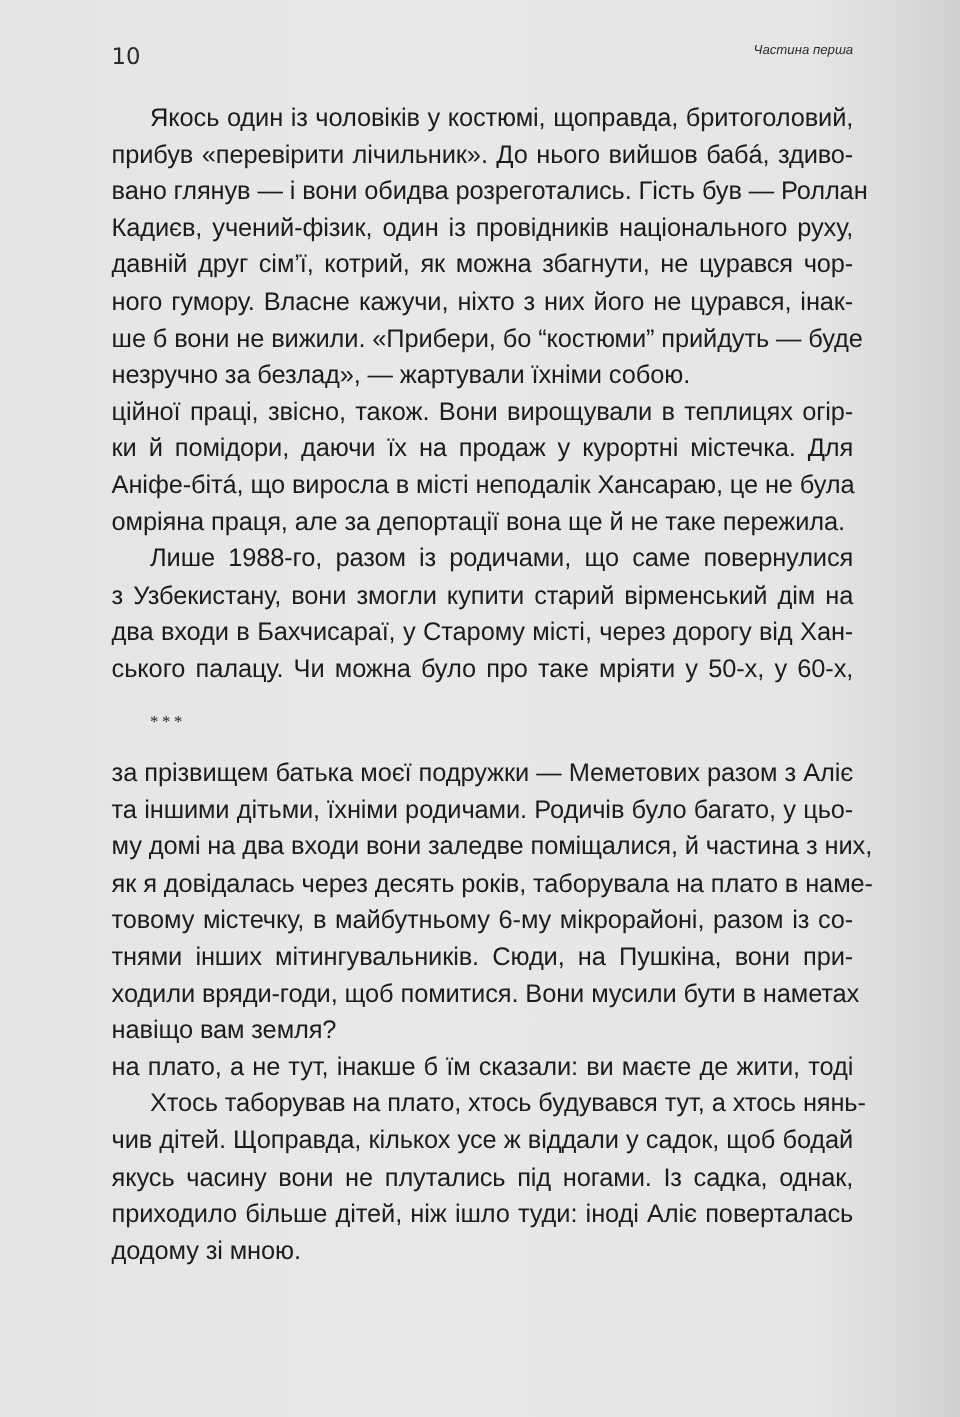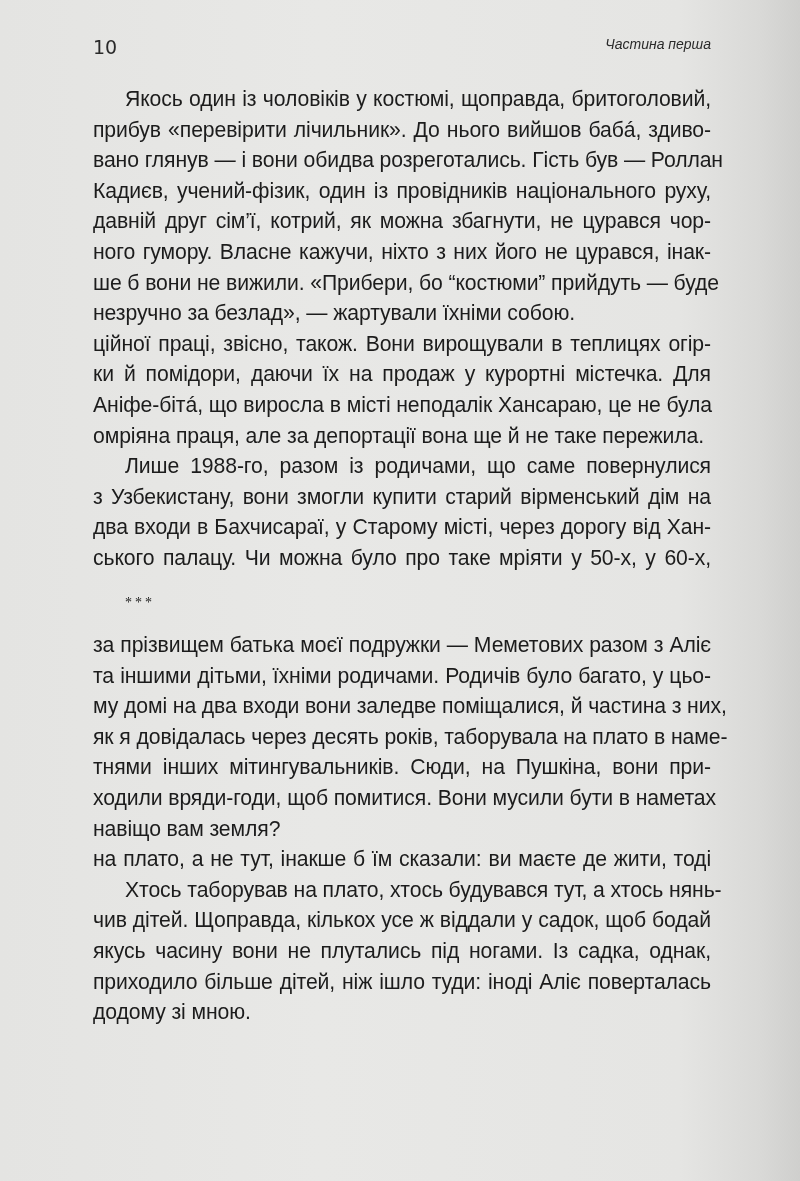--- a/index.html
+++ b/index.html
@@ -10,21 +10,21 @@
       color: #1c1c1c;
       position: relative;
     }
     .page { position: absolute; left: 93px; top: 0; width: 618px; }
     .running-head {
       position: absolute; top: 36px; left: 0; width: 618px; height: 24px;
       font-family: "DejaVu Sans", sans-serif;
     }
     .page-num { position: absolute; left: 0; top: 0; font-size: 19px; color: #2a2a2a; }
     .section-title {
-      position: absolute; right: 0; top: 0; font-size: 14px; font-style: italic;
+      position: absolute; right: 0; top: 0; font-size: 11px; font-style: italic;
       font-family: "Liberation Sans", sans-serif; color: #2a2a2a;
     }
     .body-text { position: absolute; top: 84px; left: 0; width: 618px; }
     .line {
       height: 30.6px; line-height: 30.6px; font-size: 21.2px;
       white-space: nowrap; text-align: justify; text-align-last: justify;
       font-family: Liberation Sans, sans-serif; letter-spacing: -0.1px;
     }
     .line.indent { padding-left: 32px; }
     .line.last { text-align-last: left; }
@@ -66,20 +66,21 @@
       <div class="line">ського палацу. Чи можна було про таке мріяти у 50-х, у 60-х,</div>
     </div>
 
     <div class="asterism">***</div>
 
     <div>
       <div class="line">за прізвищем батька моєї подружки — Меметових разом з Аліє</div>
       <div class="line">та іншими дітьми, їхніми родичами. Родичів було багато, у цьо-</div>
       <div class="line">му домі на два входи вони заледве поміщалися, й частина з них,</div>
       <div class="line">як я довідалась через десять років, таборувала на плато в наме-</div>
+      <div class="line">товому містечку, в майбутньому 6-му мікрорайоні, разом із со-</div>
       <div class="line">тнями інших мітингувальників. Сюди, на Пушкіна, вони при-</div>
       <div class="line">ходили вряди-годи, щоб помитися. Вони мусили бути в наметах</div>
       <div class="line last">навіщо вам земля?</div>
       <div class="line">на плато, а не тут, інакше б їм сказали: ви маєте де жити, тоді</div>
     </div>
 
     <div>
       <div class="line indent">Хтось таборував на плато, хтось будувався тут, а хтось нянь-</div>
       <div class="line">чив дітей. Щоправда, кількох усе ж віддали у садок, щоб бодай</div>
       <div class="line">якусь часину вони не плутались під ногами. Із садка, однак,</div>

